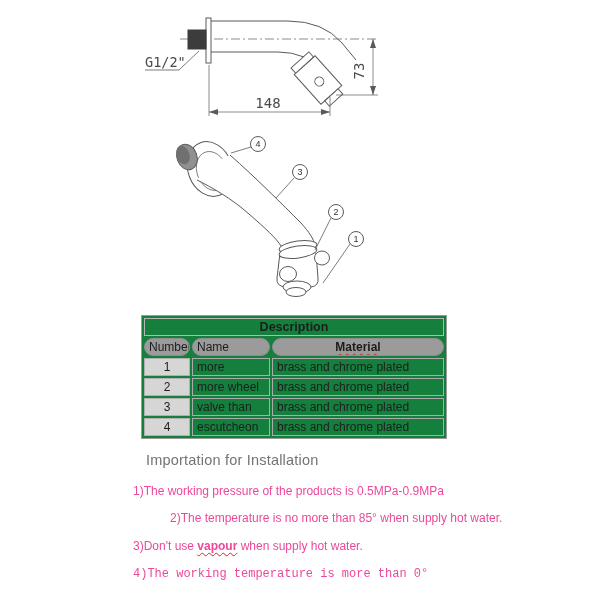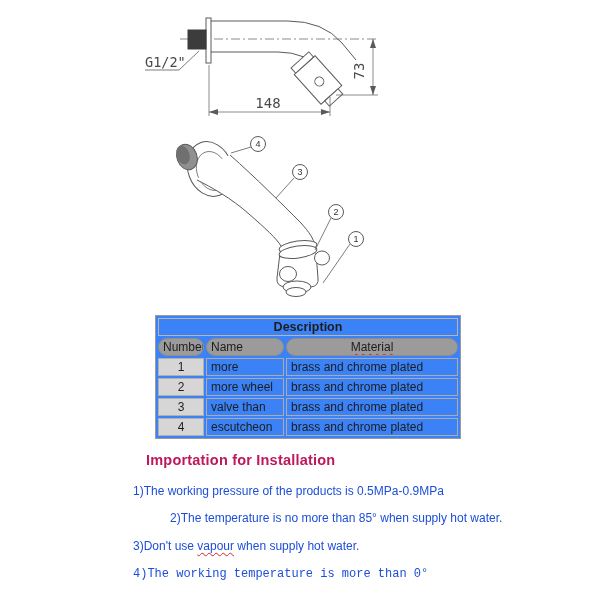--- a/index.html
+++ b/index.html
@@ -1,36 +1,36 @@
 <!DOCTYPE html>
 <html><head>
 <meta charset="utf-8">
 <style>
   html,body{margin:0;padding:0;}
   body{background:#fff;font-family:"Liberation Sans",sans-serif;}
   .canvas{position:relative;width:600px;height:600px;background:#ffffff;overflow:hidden;}
   svg text{font-family:"DejaVu Sans Mono",monospace;fill:#4a4a4a;}
   svg .callout-num{font-family:"Liberation Sans",sans-serif;font-size:9px;fill:#333;}
 
-  .spec-table{position:absolute;left:155px;top:315px;width:306px;
+  .spec-table{position:absolute;left:141px;top:315px;width:306px;
     border-collapse:separate;border-spacing:2px;border:1px solid #9a9a9a;
-    background:#3b82f6;font-size:12px;color:#1d1d1d;table-layout:fixed;}
+    background:#15803d;font-size:12px;color:#1d1d1d;table-layout:fixed;}
   .spec-table td{border:1px solid #ababab;padding:1px 4px;height:13px;line-height:14px;
     overflow:hidden;white-space:nowrap;}
   .spec-table .desc{text-align:center;font-weight:bold;font-size:12.5px;border-color:#b5b5b5;}
   .spec-table .hdr td{background:#9b9b9b;border-color:#8e8e8e;color:#1c1c1c;border-radius:9px;}
   .spec-table .c{text-align:center;}
   .spec-table .num{background:#d6d6d6;text-align:center;border-color:#b0b0b0;}
 
   .sp{text-decoration-line:underline;text-decoration-style:wavy;
-      text-decoration-color:#cc2a2a;text-decoration-thickness:1px;text-underline-offset:2px;}
+      text-decoration-color:#cc2a2a;text-decoration-thickness:1px;text-underline-offset:2px;font-weight:bold;}
 
-  .inst-h{position:absolute;left:146px;top:452px;font-size:14.5px;font-weight:bold;
-    color:#be185d;letter-spacing:0.2px;}
-  .note{position:absolute;left:133px;font-size:12px;color:#1d4ed8;white-space:nowrap;}
+  .inst-h{position:absolute;left:146px;top:452px;font-size:14.5px;font-weight:normal;
+    color:#737373;letter-spacing:0.2px;}
+  .note{position:absolute;left:133px;font-size:12px;color:#ec4899;white-space:nowrap;}
   .n1{top:484px;} .n2{top:511px;margin-left:37px;} .n3{top:539px;} .n4{top:567px;font-family:Liberation Mono, monospace;}
 </style>
 </head>
 <body>
 
 <div class="canvas">
 
   <svg style="position:absolute;left:130px;top:5px;" width="270" height="115" viewBox="0 0 270 115" stroke="#5a5a5a" stroke-width="1" fill="none">
     <path d="M50 34 H248" stroke-width="0.7" stroke-dasharray="9 3 2 3"></path>
     <rect x="76" y="13" width="5" height="45" fill="#fff"></rect>

